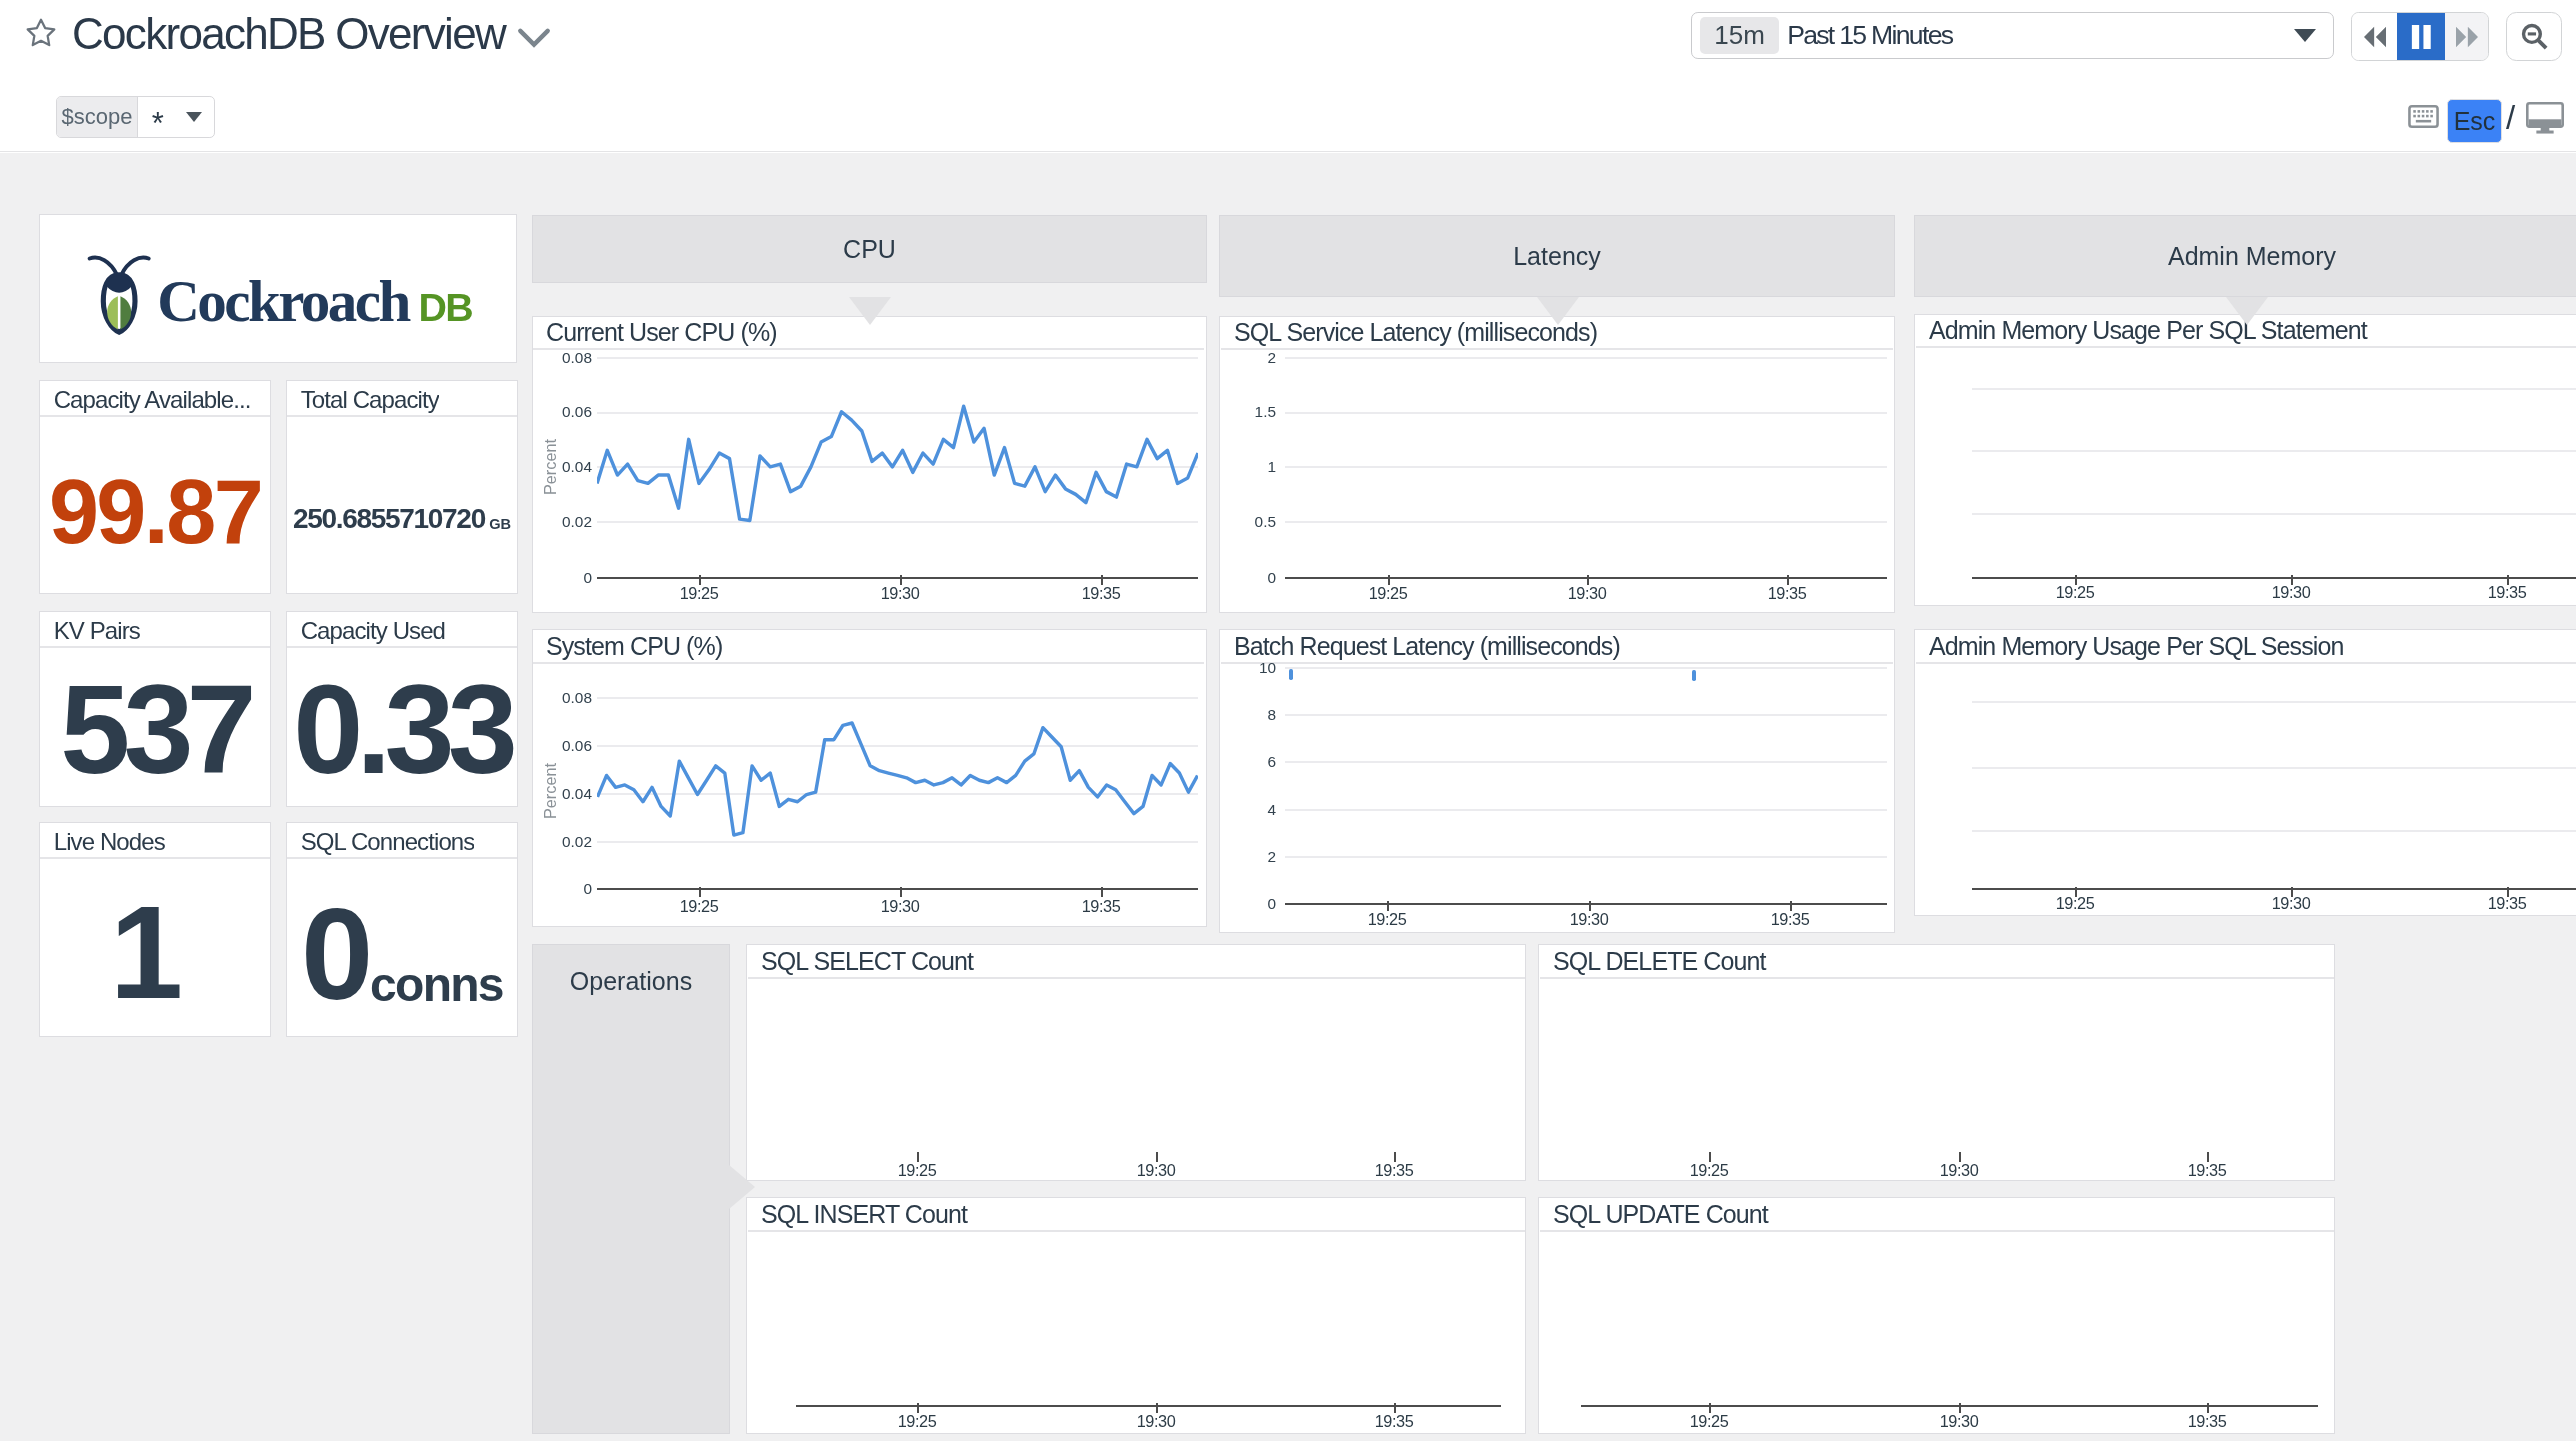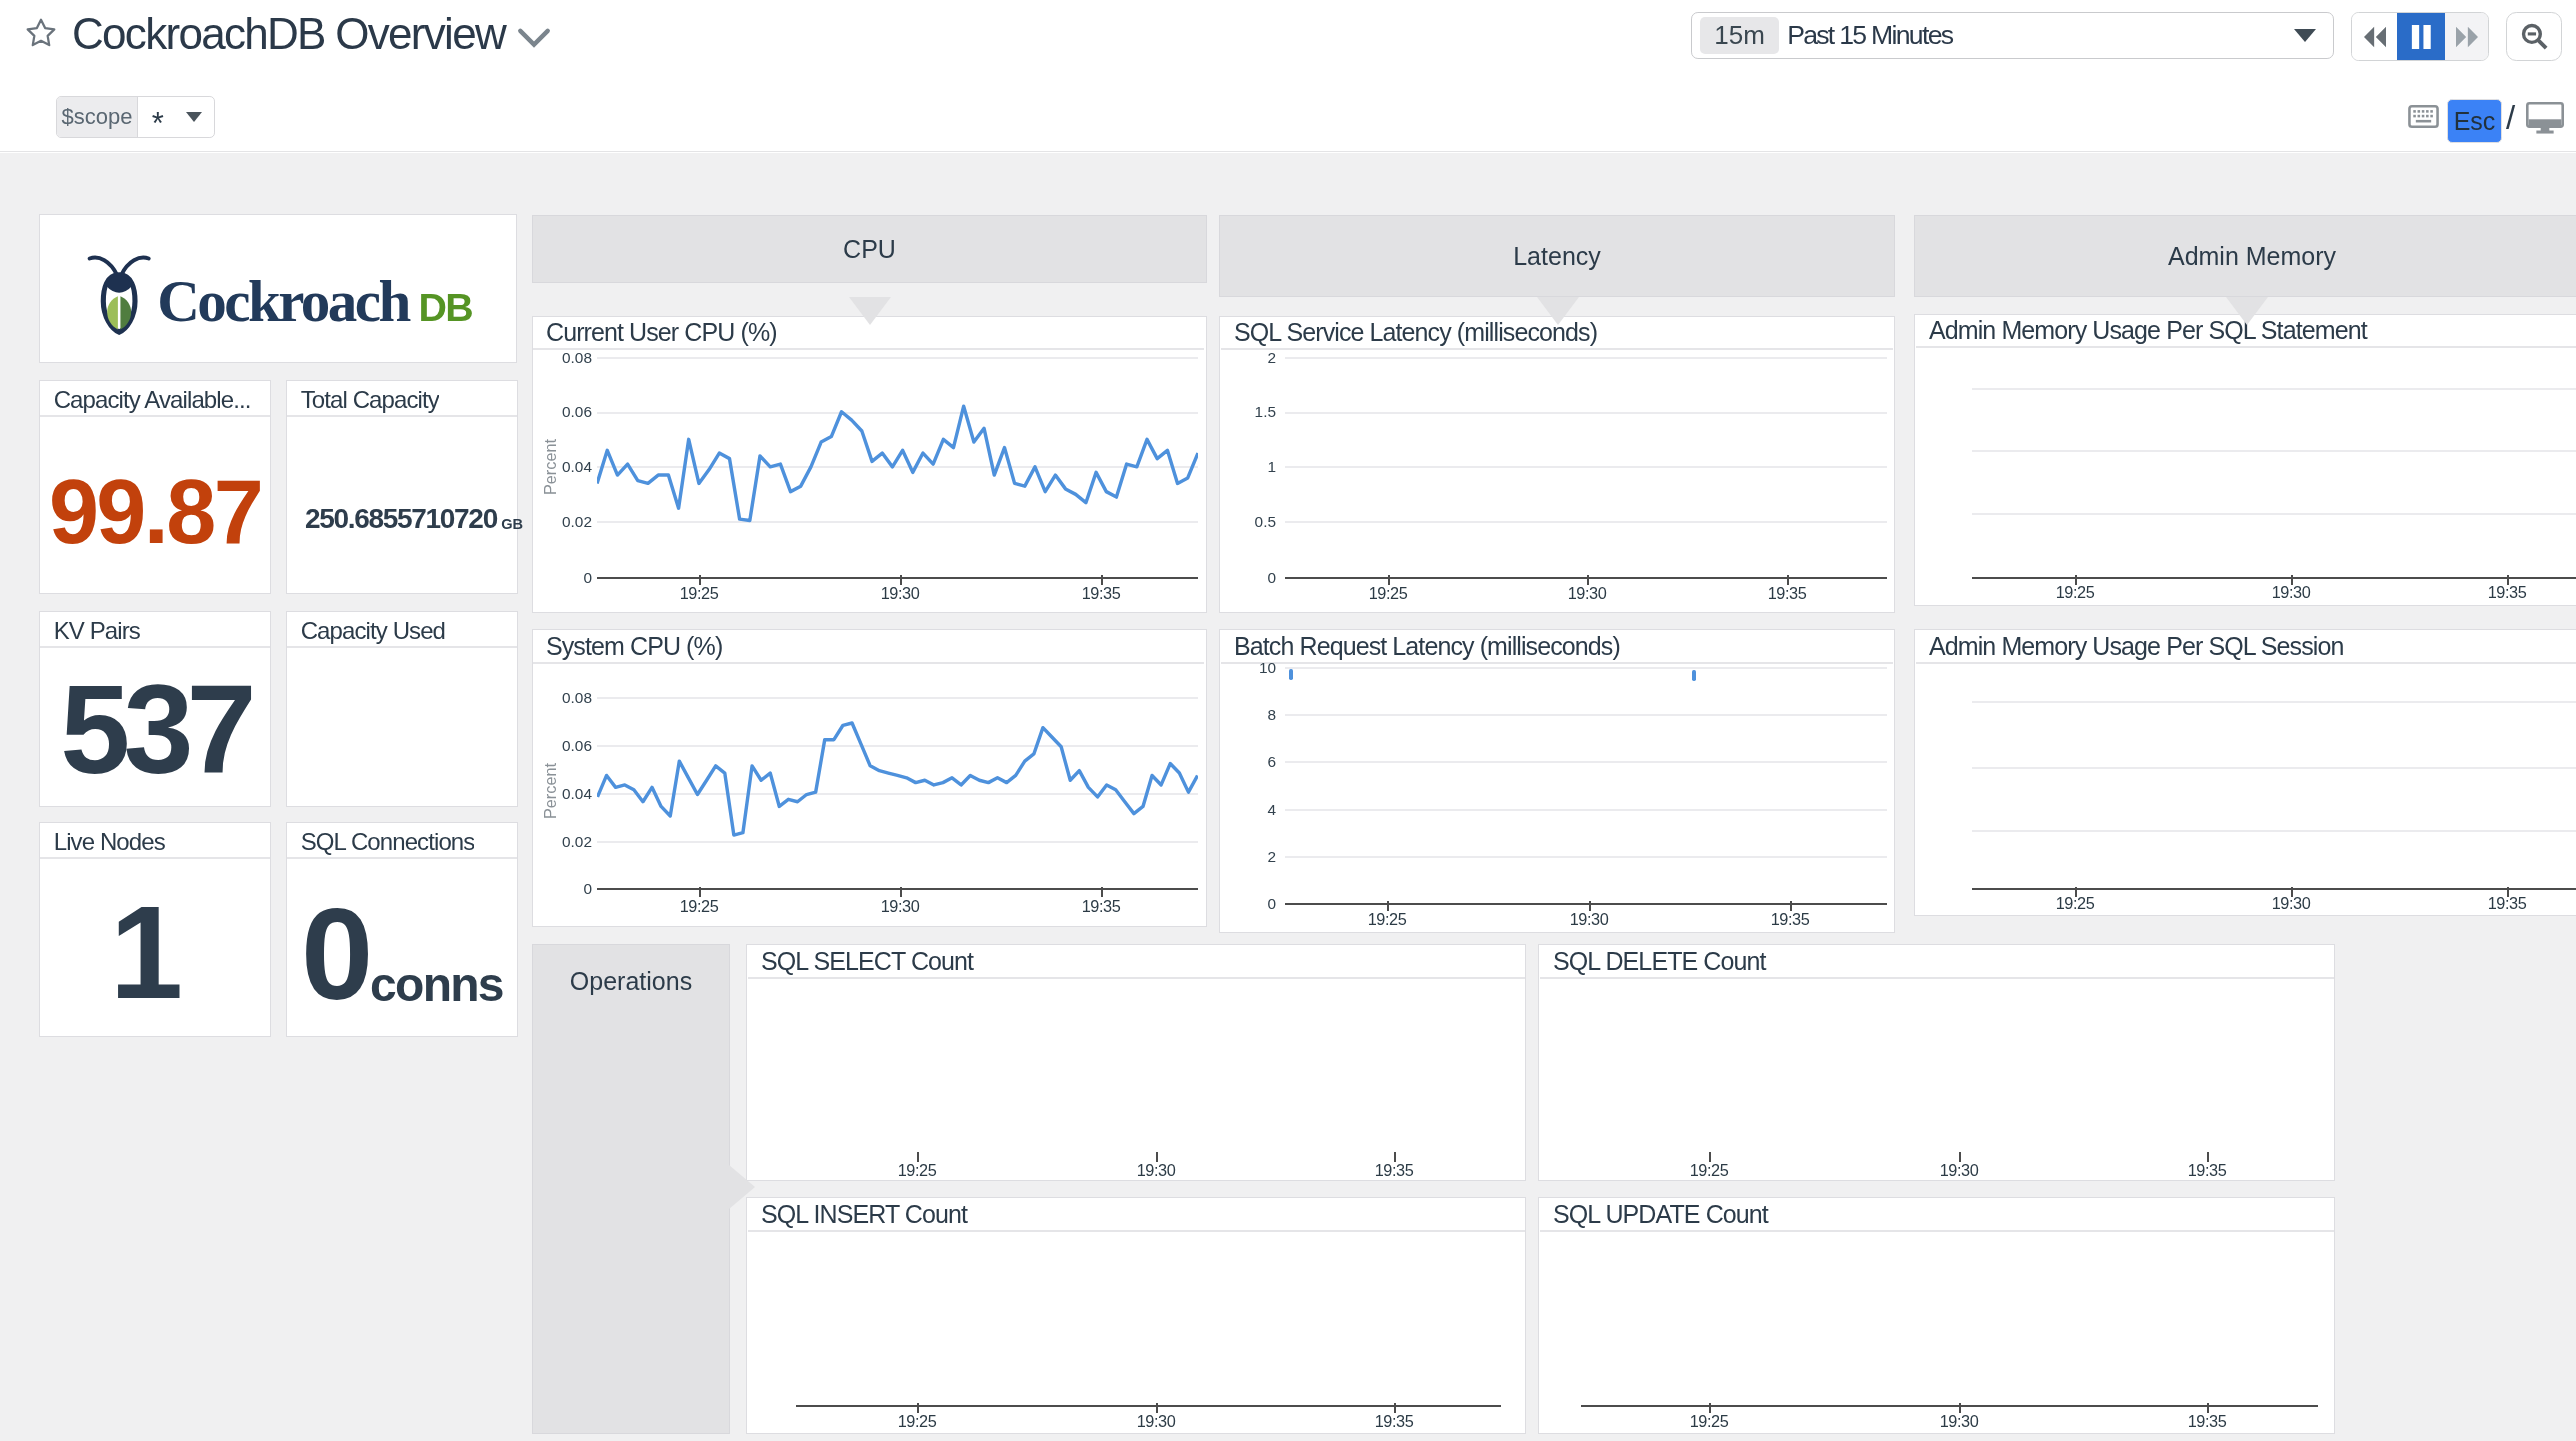--- a/index.html
+++ b/index.html
@@ -122,37 +122,40 @@
   <div style="position:absolute;left:13.7px;top:5.1px;font-size:24px;letter-spacing:-0.9px;color:#2c3b49;white-space:nowrap;overflow:hidden;max-width:212px;">Capacity Available...</div>
   <div style="position:absolute;left:0;top:34px;width:100%;height:1.7px;background:#e5e5e8;"></div>
   <div style="position:absolute;left:0;top:36px;width:100%;height:175px;display:flex;align-items:center;justify-content:center;line-height:1;padding-top:15.4px;">
       <span style="font-size:90px;font-weight:bold;color:#c2410c;letter-spacing:-2.6px;">99.87</span>
     </div>
 </div>
 
 <div class="card" style="left:286px;top:380px;width:232px;height:214px;">
   <div style="position:absolute;left:13.7px;top:5.1px;font-size:24px;letter-spacing:-0.9px;color:#2c3b49;white-space:nowrap;overflow:hidden;max-width:212px;">Total Capacity</div>
   <div style="position:absolute;left:0;top:34px;width:100%;height:1.7px;background:#e5e5e8;"></div>
-  <div style="position:absolute;left:12px;top:36px;width:100%;height:175px;display:flex;align-items:center;justify-content:center;line-height:1;padding-top:29px;">
+  <div style="position:absolute;left:0;top:36px;width:100%;height:175px;display:flex;align-items:center;justify-content:center;line-height:1;padding-top:29px;">
       <span style="font-size:28px;font-weight:bold;color:#2e3d4c;letter-spacing:-1.3px;">250.6855710720</span>
       <span style="font-size:14.6px;font-weight:bold;color:#2e3d4c;margin-left:4.3px;position:relative;top:5.1px;">GB</span>
     </div>
 </div>
 
 <div class="card" style="left:39px;top:611px;width:232px;height:196px;">
   <div style="position:absolute;left:13.7px;top:5.1px;font-size:24px;letter-spacing:-0.9px;color:#2c3b49;white-space:nowrap;overflow:hidden;max-width:212px;">KV Pairs</div>
   <div style="position:absolute;left:0;top:34px;width:100%;height:1.7px;background:#e5e5e8;"></div>
   <div style="position:absolute;left:0;top:36px;width:100%;height:156px;display:flex;align-items:center;justify-content:center;line-height:1;padding-top:8.6px;">
       <span style="font-size:126px;font-weight:bold;color:#2e3d4c;letter-spacing:-6.9px;">537</span>
     </div>
 </div>
 
 <div class="card" style="left:286px;top:611px;width:232px;height:196px;">
   <div style="position:absolute;left:13.7px;top:5.1px;font-size:24px;letter-spacing:-0.9px;color:#2c3b49;white-space:nowrap;overflow:hidden;max-width:212px;">Capacity Used</div>
   <div style="position:absolute;left:0;top:34px;width:100%;height:1.7px;background:#e5e5e8;"></div>
+  <div style="position:absolute;left:0;top:36px;width:100%;height:156px;display:flex;align-items:center;justify-content:center;line-height:1;padding-top:8.6px;">
+      <span style="font-size:126px;font-weight:bold;color:#2e3d4c;letter-spacing:-6.9px;">0.33</span>
+    </div>
 </div>
 
 <div class="card" style="left:39px;top:822px;width:232px;height:215px;">
   <div style="position:absolute;left:13.7px;top:5.1px;font-size:24px;letter-spacing:-0.9px;color:#2c3b49;white-space:nowrap;overflow:hidden;max-width:212px;">Live Nodes</div>
   <div style="position:absolute;left:0;top:34px;width:100%;height:1.7px;background:#e5e5e8;"></div>
   <div style="position:absolute;left:0;top:36px;width:100%;height:176px;display:flex;align-items:center;justify-content:center;line-height:1;padding-top:12px;">
       <span style="font-size:132px;font-weight:bold;color:#2e3d4c;position:relative;left:-8.6px;">1</span>
     </div>
 </div>
 

